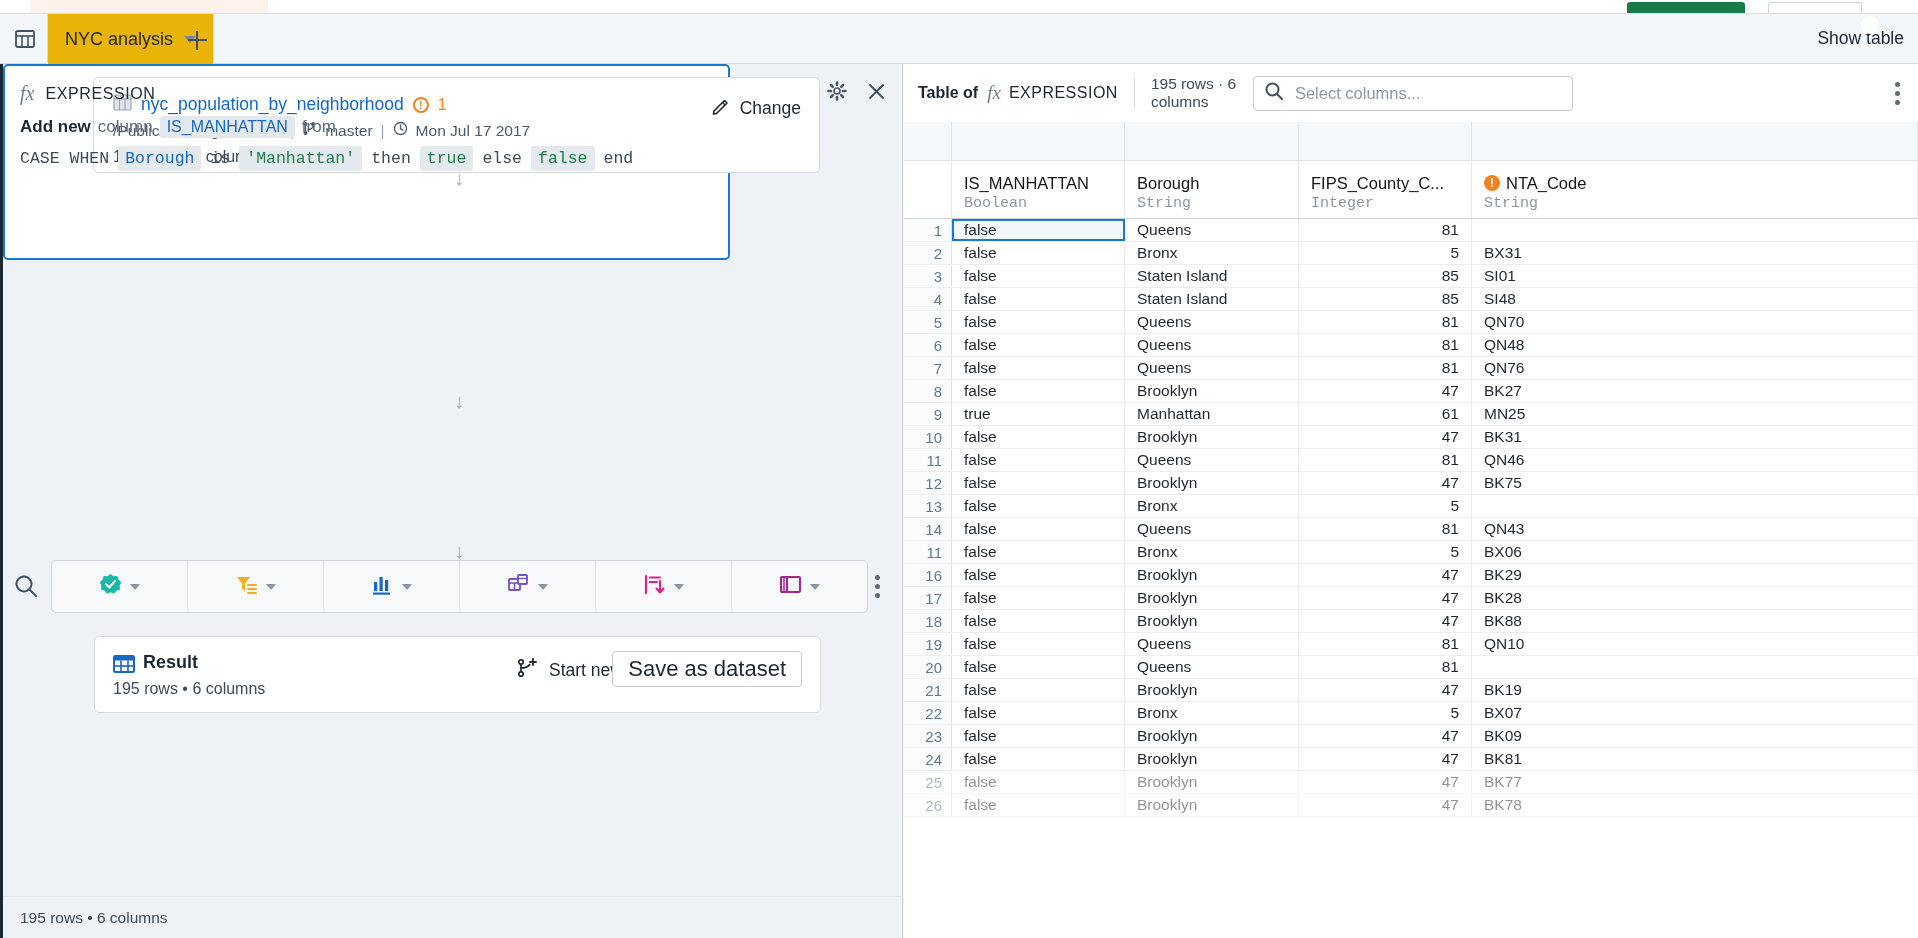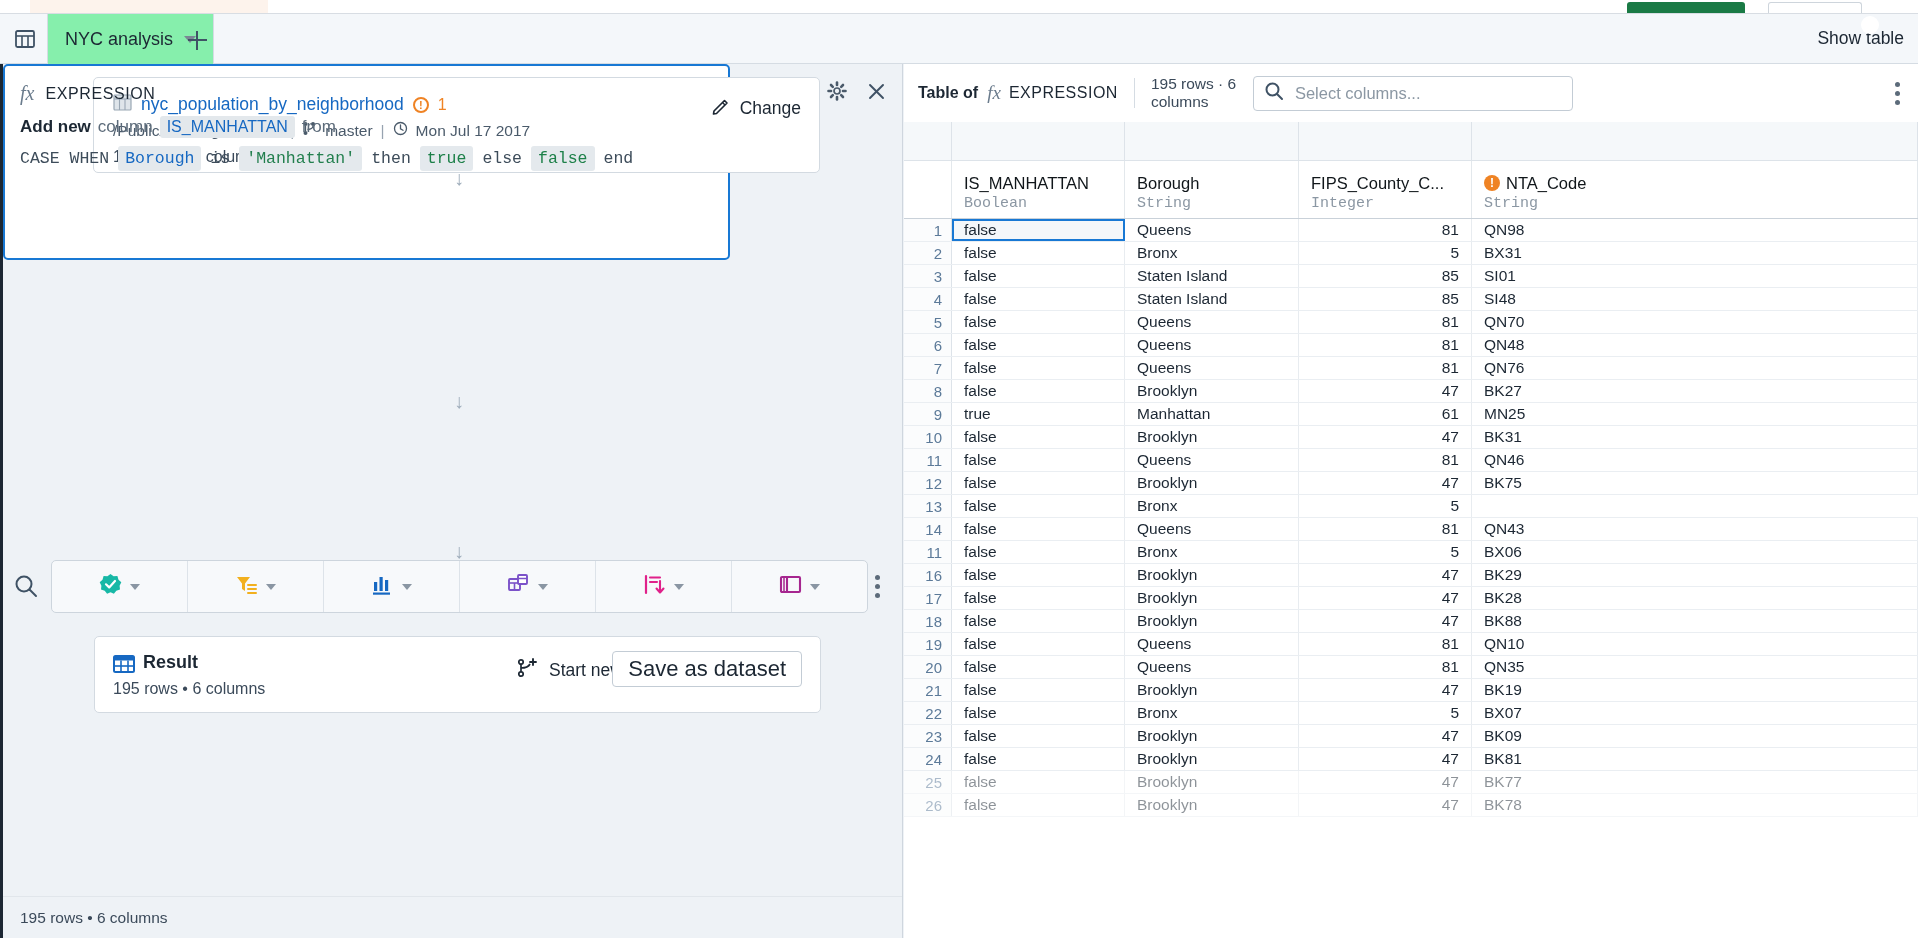--- a/index.html
+++ b/index.html
@@ -36,21 +36,21 @@
   .tabbar {
     position: absolute; top: 14px; left: 0; width: 1918px; height: 50px;
     background: #f4f7fa; border-bottom: 1px solid #d5dce3;
   }
   .gridicon-btn {
     position: absolute; left: 10px; top: 10px; width: 30px; height: 30px;
     display: flex; align-items: center; justify-content: center; cursor: pointer;
   }
   .tab-active {
     position: absolute; left: 47px; top: 0; height: 50px; min-width: 132px;
-    background: #86efac; border-left: 1px solid #d5dce3; border-right: 1px solid #d5dce3;
+    background: #eab308; border-left: 1px solid #d5dce3; border-right: 1px solid #d5dce3;
     display: flex; align-items: center; gap: 11px; padding: 0 17px; cursor: pointer;
   }
   .tab-label { font-size: 18px; color: #1c2733; white-space: nowrap; }
   .caret-down {
     width: 0; height: 0; border-left: 6px solid transparent; border-right: 6px solid transparent;
     border-top: 7px solid #7a8794;
   }
   .newtab-btn {
     position: absolute; left: 181px; top: 13px; width: 32px; height: 26px;
     display: flex; align-items: center; justify-content: center; cursor: pointer;
@@ -601,21 +601,20 @@
           <span class="gh-type">String</span>
         </div>
       </div>
 
       <div id="grid-body">
           <div class="grow">
             <div class="gc idx w-idx">1</div>
             <div class="gc w-man sel">false</div>
             <div class="gc w-bor">Queens</div>
             <div class="gc num w-fips">81</div>
-            <div class="gc w-nta">QN98</div>
           </div>
           <div class="grow">
             <div class="gc idx w-idx">2</div>
             <div class="gc w-man">false</div>
             <div class="gc w-bor">Bronx</div>
             <div class="gc num w-fips">5</div>
             <div class="gc w-nta">BX31</div>
           </div>
           <div class="grow">
             <div class="gc idx w-idx">3</div>
@@ -733,21 +732,20 @@
             <div class="gc w-man">false</div>
             <div class="gc w-bor">Queens</div>
             <div class="gc num w-fips">81</div>
             <div class="gc w-nta">QN10</div>
           </div>
           <div class="grow">
             <div class="gc idx w-idx">20</div>
             <div class="gc w-man">false</div>
             <div class="gc w-bor">Queens</div>
             <div class="gc num w-fips">81</div>
-            <div class="gc w-nta">QN35</div>
           </div>
           <div class="grow">
             <div class="gc idx w-idx">21</div>
             <div class="gc w-man">false</div>
             <div class="gc w-bor">Brooklyn</div>
             <div class="gc num w-fips">47</div>
             <div class="gc w-nta">BK19</div>
           </div>
           <div class="grow">
             <div class="gc idx w-idx">22</div>

